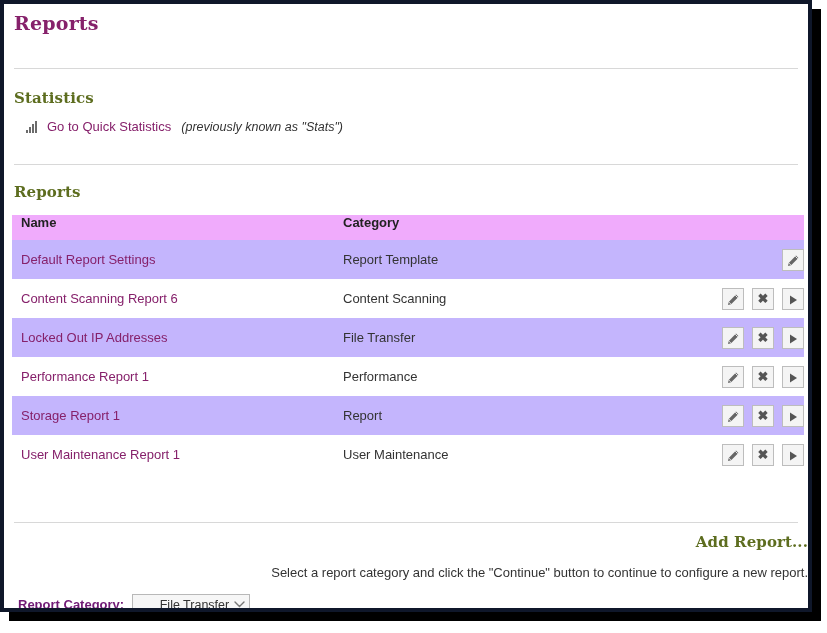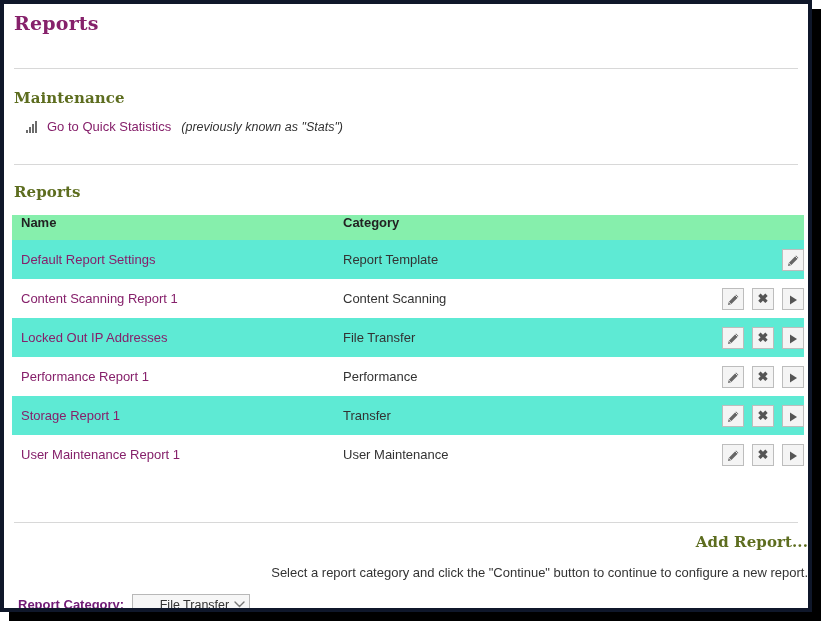--- a/index.html
+++ b/index.html
@@ -115,32 +115,32 @@
     border-collapse: collapse;
     table-layout: fixed;
   }
 
   table.reports-table th {
     text-align: left;
     font-size: 13px;
     font-weight: bold;
     color: #222222;
     padding: 0 0 10px 9px;
-    background: #86efac;
+    background: #f0abfc;
   }
 
   table.reports-table td {
     font-size: 13px;
     color: #333333;
     padding: 0 0 0 9px;
     height: 39px;
     vertical-align: middle;
   }
 
-  table.reports-table tr.striped td { background: #5eead4; margin-left: 28px; }
+  table.reports-table tr.striped td { background: #c4b5fd; margin-left: 28px; }
 
   .col-name     { width: 322px; }
   .col-category { width: 360px; }
   .col-actions  { width: 110px; }
 
   td.actions-cell {
     padding: 0 8px 0 0;
     text-align: right;
     white-space: nowrap;
   }
@@ -220,21 +220,21 @@
 <body>
 
 <div id="window-frame">
   <div id="page-body">
 
     <h1 class="page-title">Reports</h1>
 
     <div class="divider" style="margin-top:34px;"></div>
 
     <div id="statistics-section">
-      <h2 class="section-title">Maintenance</h2>
+      <h2 class="section-title">Statistics</h2>
 
       <div class="stats-line">
         <span class="bars-icon">
           <i></i>
             <i></i>
             <i></i>
             <i></i>
         </span>
         <a class="link" href="#">Go to Quick Statistics</a>
         <span class="stats-note">(previously known as "Stats")</span>
@@ -264,21 +264,21 @@
               <tr class="striped">
                 <td><a class="link" href="#">Default Report Settings</a></td>
                 <td>Report Template</td>
                 <td class="actions-cell"><button class="act-btn"><svg width="14" height="14" viewBox="0 0 14 14">
                       <path d="M10.0 1.6 L12.4 4.0 L5.1 11.3 L2.0 12.0 L2.7 8.9 Z" fill="#666666"></path>
                       <path d="M9.3 2.3 L11.7 4.7" stroke="#ffffff" stroke-width="0.9"></path>
                       <path d="M2.7 8.9 L5.1 11.3" stroke="#ffffff" stroke-width="0.8"></path>
                     </svg></button></td>
               </tr>
               <tr>
-                <td><a class="link" href="#">Content Scanning Report 1</a></td>
+                <td><a class="link" href="#">Content Scanning Report 6</a></td>
                 <td>Content Scanning</td>
                 <td class="actions-cell"><button class="act-btn"><svg width="14" height="14" viewBox="0 0 14 14">
                       <path d="M10.0 1.6 L12.4 4.0 L5.1 11.3 L2.0 12.0 L2.7 8.9 Z" fill="#666666"></path>
                       <path d="M9.3 2.3 L11.7 4.7" stroke="#ffffff" stroke-width="0.9"></path>
                       <path d="M2.7 8.9 L5.1 11.3" stroke="#ffffff" stroke-width="0.8"></path>
                     </svg></button><button class="act-btn"><span class="glyph">✖</span></button><button class="act-btn"><svg width="14" height="14" viewBox="0 0 14 14">
                       <path d="M4 2.5 L11 7 L4 11.5 Z" fill="#555555"></path>
                     </svg></button></td>
               </tr>
               <tr class="striped">
@@ -298,21 +298,21 @@
                 <td class="actions-cell"><button class="act-btn"><svg width="14" height="14" viewBox="0 0 14 14">
                       <path d="M10.0 1.6 L12.4 4.0 L5.1 11.3 L2.0 12.0 L2.7 8.9 Z" fill="#666666"></path>
                       <path d="M9.3 2.3 L11.7 4.7" stroke="#ffffff" stroke-width="0.9"></path>
                       <path d="M2.7 8.9 L5.1 11.3" stroke="#ffffff" stroke-width="0.8"></path>
                     </svg></button><button class="act-btn"><span class="glyph">✖</span></button><button class="act-btn"><svg width="14" height="14" viewBox="0 0 14 14">
                       <path d="M4 2.5 L11 7 L4 11.5 Z" fill="#555555"></path>
                     </svg></button></td>
               </tr>
               <tr class="striped">
                 <td><a class="link" href="#">Storage Report 1</a></td>
-                <td>Transfer</td>
+                <td>Report</td>
                 <td class="actions-cell"><button class="act-btn"><svg width="14" height="14" viewBox="0 0 14 14">
                       <path d="M10.0 1.6 L12.4 4.0 L5.1 11.3 L2.0 12.0 L2.7 8.9 Z" fill="#666666"></path>
                       <path d="M9.3 2.3 L11.7 4.7" stroke="#ffffff" stroke-width="0.9"></path>
                       <path d="M2.7 8.9 L5.1 11.3" stroke="#ffffff" stroke-width="0.8"></path>
                     </svg></button><button class="act-btn"><span class="glyph">✖</span></button><button class="act-btn"><svg width="14" height="14" viewBox="0 0 14 14">
                       <path d="M4 2.5 L11 7 L4 11.5 Z" fill="#555555"></path>
                     </svg></button></td>
               </tr>
               <tr>
                 <td><a class="link" href="#">User Maintenance Report 1</a></td>

